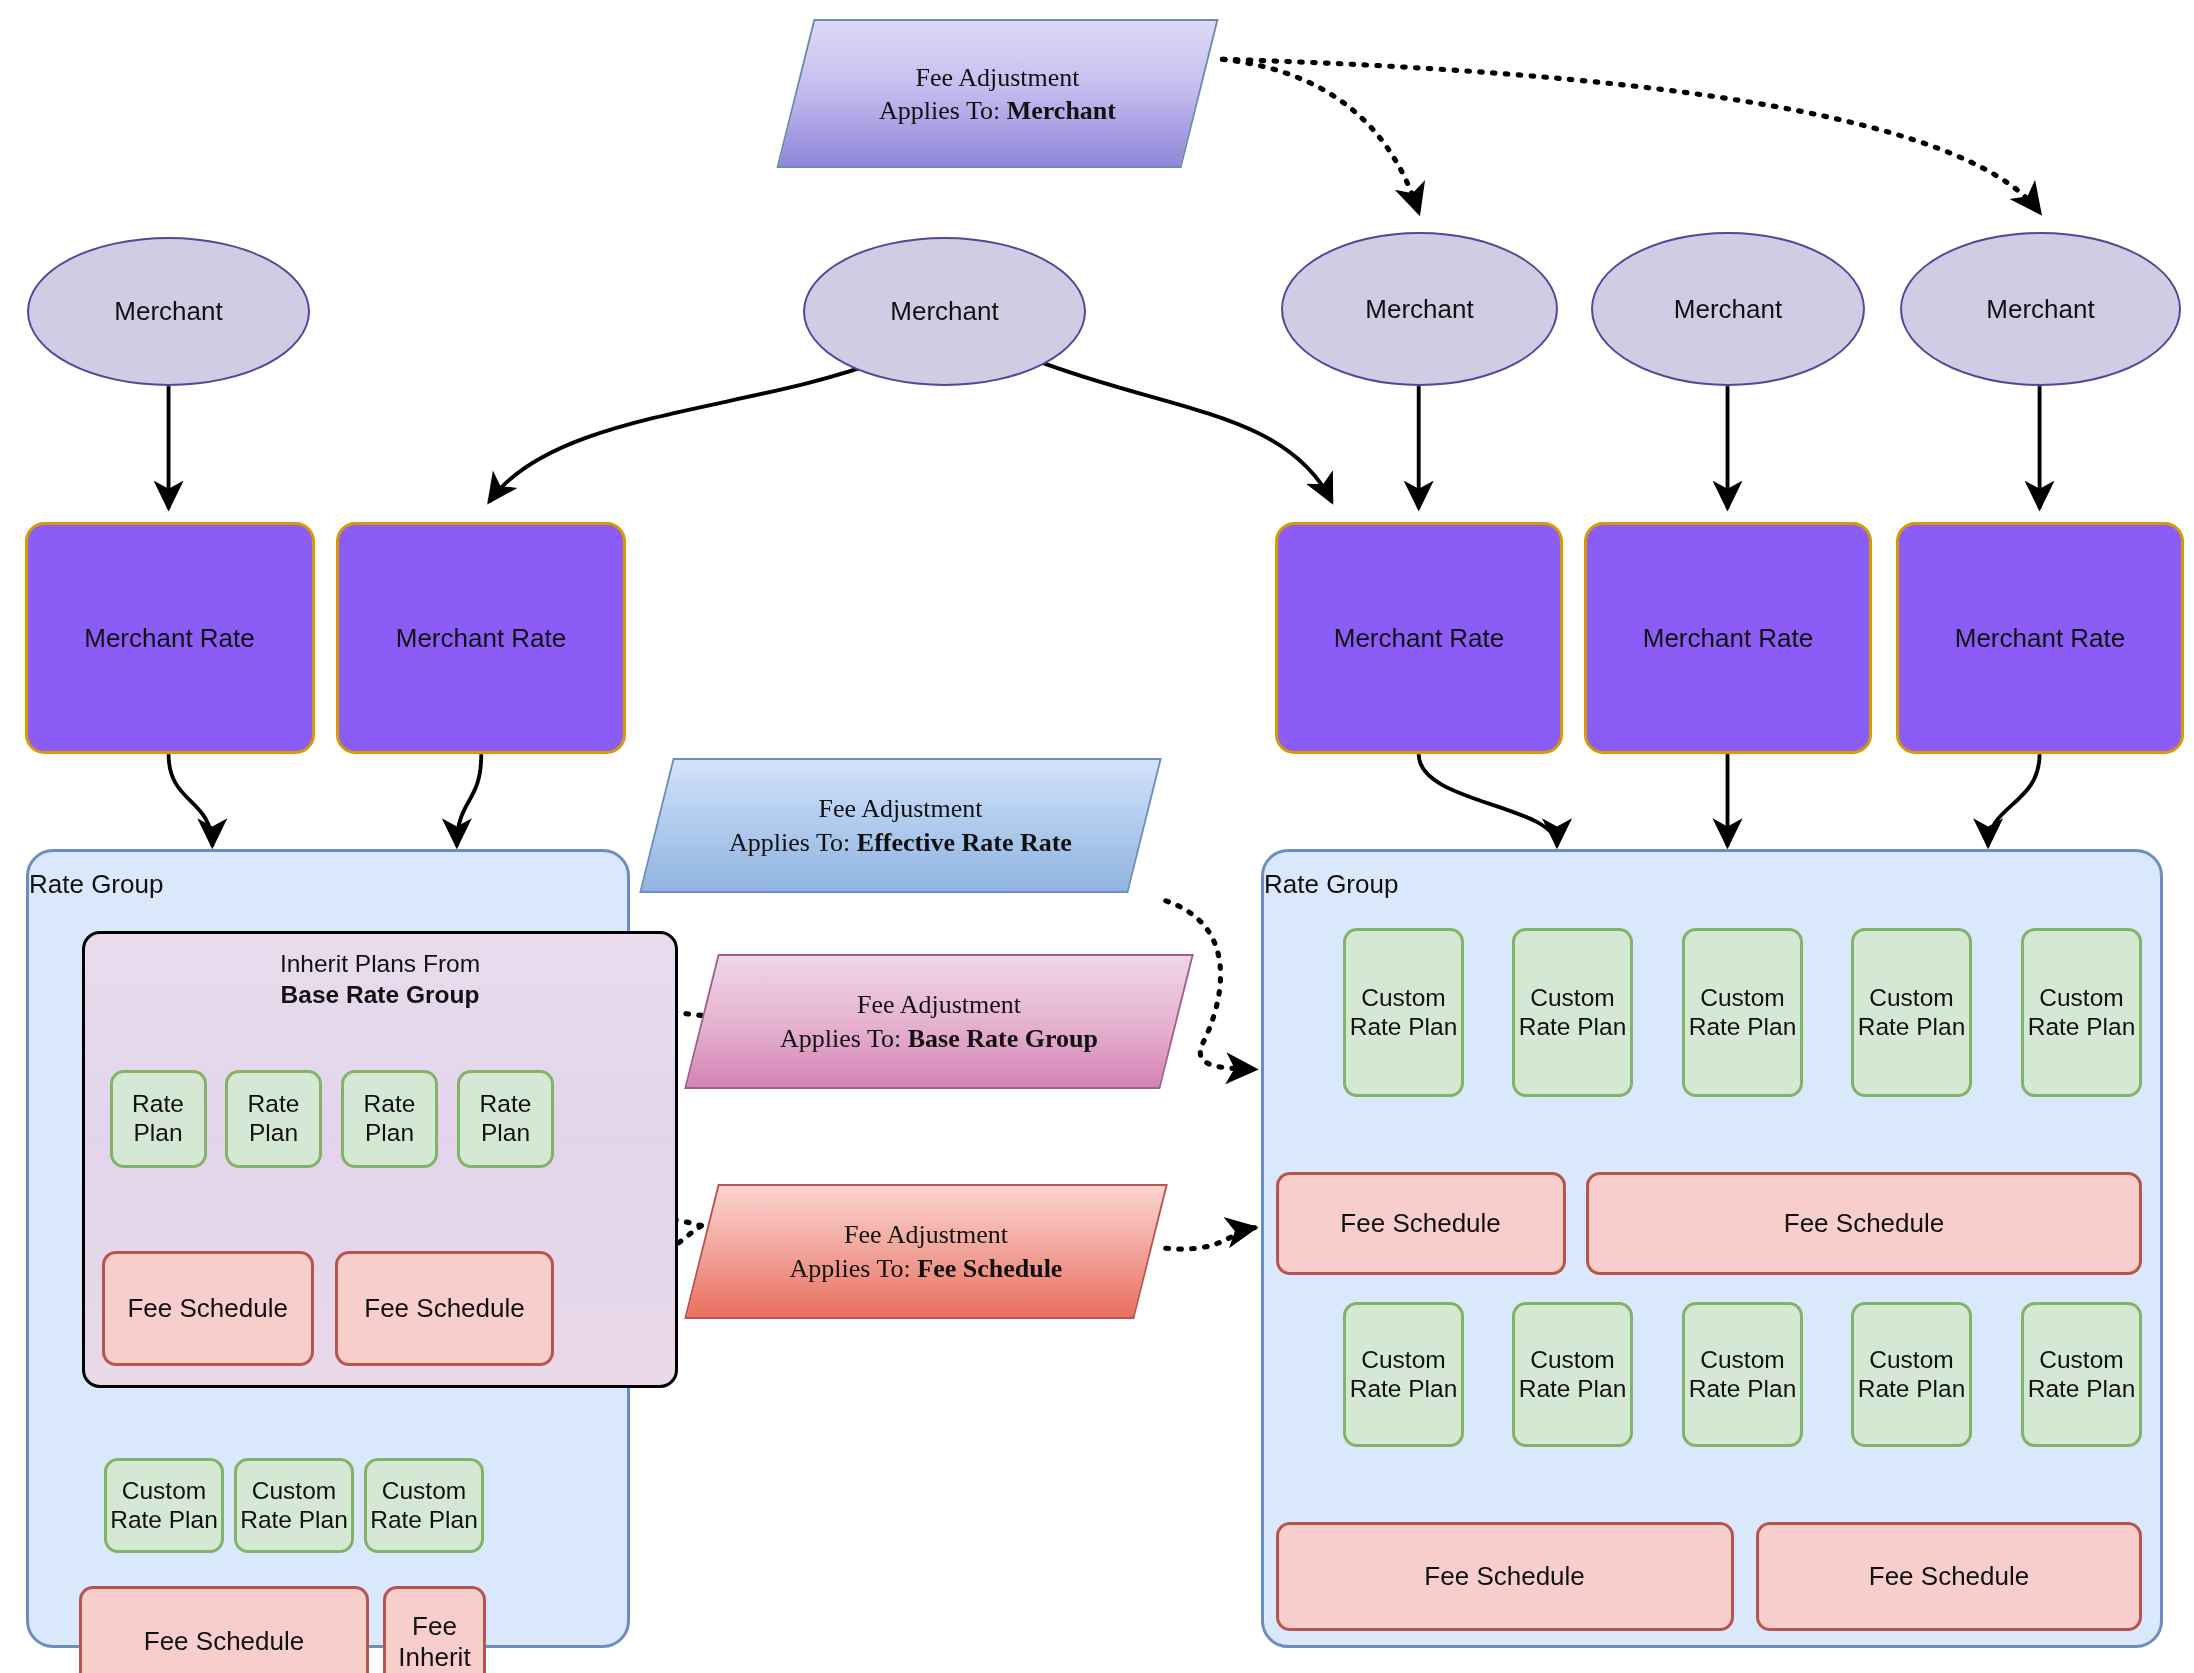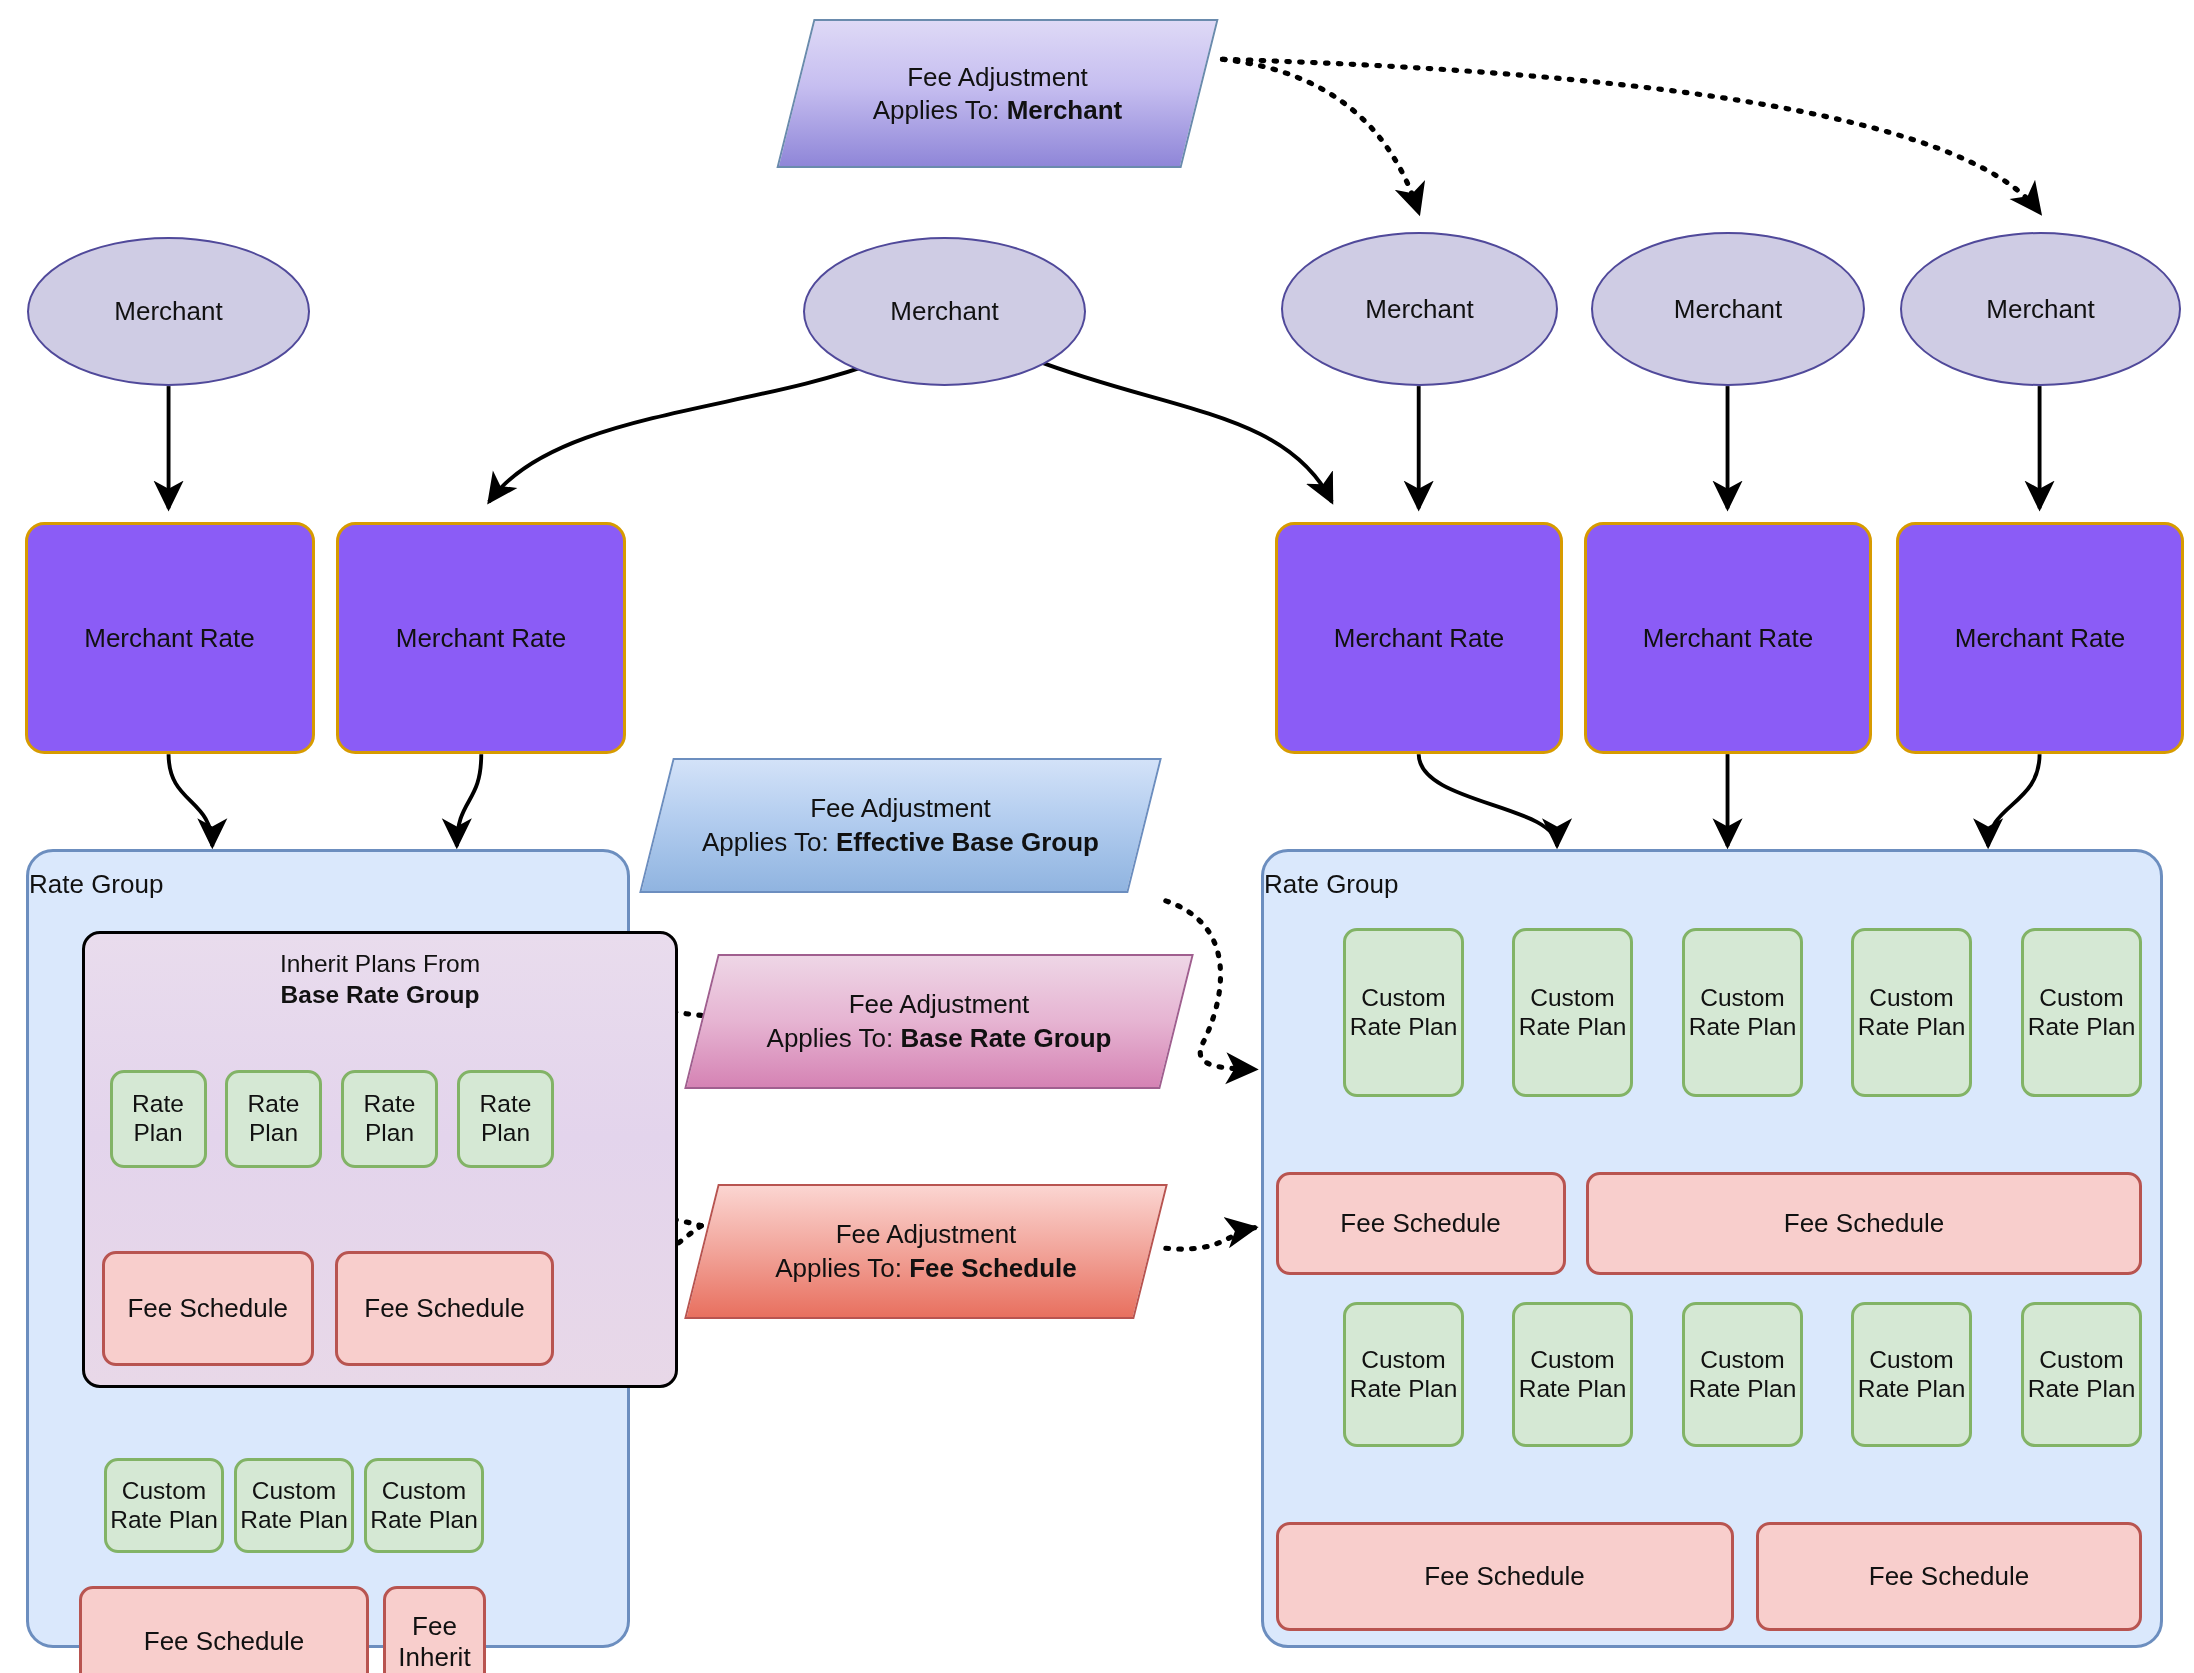--- a/index.html
+++ b/index.html
@@ -42,21 +42,21 @@
           font-size:26px;color:#111;z-index:4;}
 
   
   .adj{position:absolute;z-index:8;}
   .adj .skew{position:absolute;left:0;top:0;width:100%;height:100%;
              transform:skewX(-14deg);border-width:2.6px;border-style:solid;
              box-sizing:border-box;}
   .adj .txt{position:absolute;left:0;top:0;width:100%;height:100%;
             display:flex;flex-direction:column;align-items:center;
             justify-content:center;text-align:center;font-size:26px;
-            color:#111;line-height:1.28;}
+            color:#111;line-height:1.28;font-family:Liberation Serif, serif;}
   .adj .txt b{font-weight:bold;}
 
   .adj-merchant .skew{border-color:#6a8bad;
       background:linear-gradient(180deg,#ded9f6 0%,#c6bef0 45%,#8f86d8 100%);}
   .adj-erg .skew{border-color:#6c8ebf;
       background:linear-gradient(180deg,#d3e2f8 0%,#b3cdef 45%,#90b4e0 100%);}
   .adj-brg .skew{border-color:#a05f8f;
       background:linear-gradient(180deg,#eed6e6 0%,#e6b4d2 50%,#d583b4 100%);}
   .adj-fs .skew{border-color:#b85450;
       background:linear-gradient(180deg,#fbd5d1 0%,#f2a69c 48%,#e8705f 100%);}
@@ -144,21 +144,21 @@
     <div class="txt">
       <span>Fee Adjustment</span>
       <span><span>Applies To: </span><b>Merchant</b></span>
     </div>
   </div>
 
   <div class="adj adj-erg" style="left:656px;top:758px;width:489px;height:135px;">
     <div class="skew"></div>
     <div class="txt">
       <span>Fee Adjustment</span>
-      <span><span>Applies To: </span><b>Effective Base Group</b></span>
+      <span><span>Applies To: </span><b>Effective Rate Rate</b></span>
     </div>
   </div>
 
   <div class="adj adj-brg" style="left:701px;top:954px;width:476px;height:135px;">
     <div class="skew"></div>
     <div class="txt">
       <span>Fee Adjustment</span>
       <span><span>Applies To: </span><b>Base Rate Group</b></span>
     </div>
   </div>

